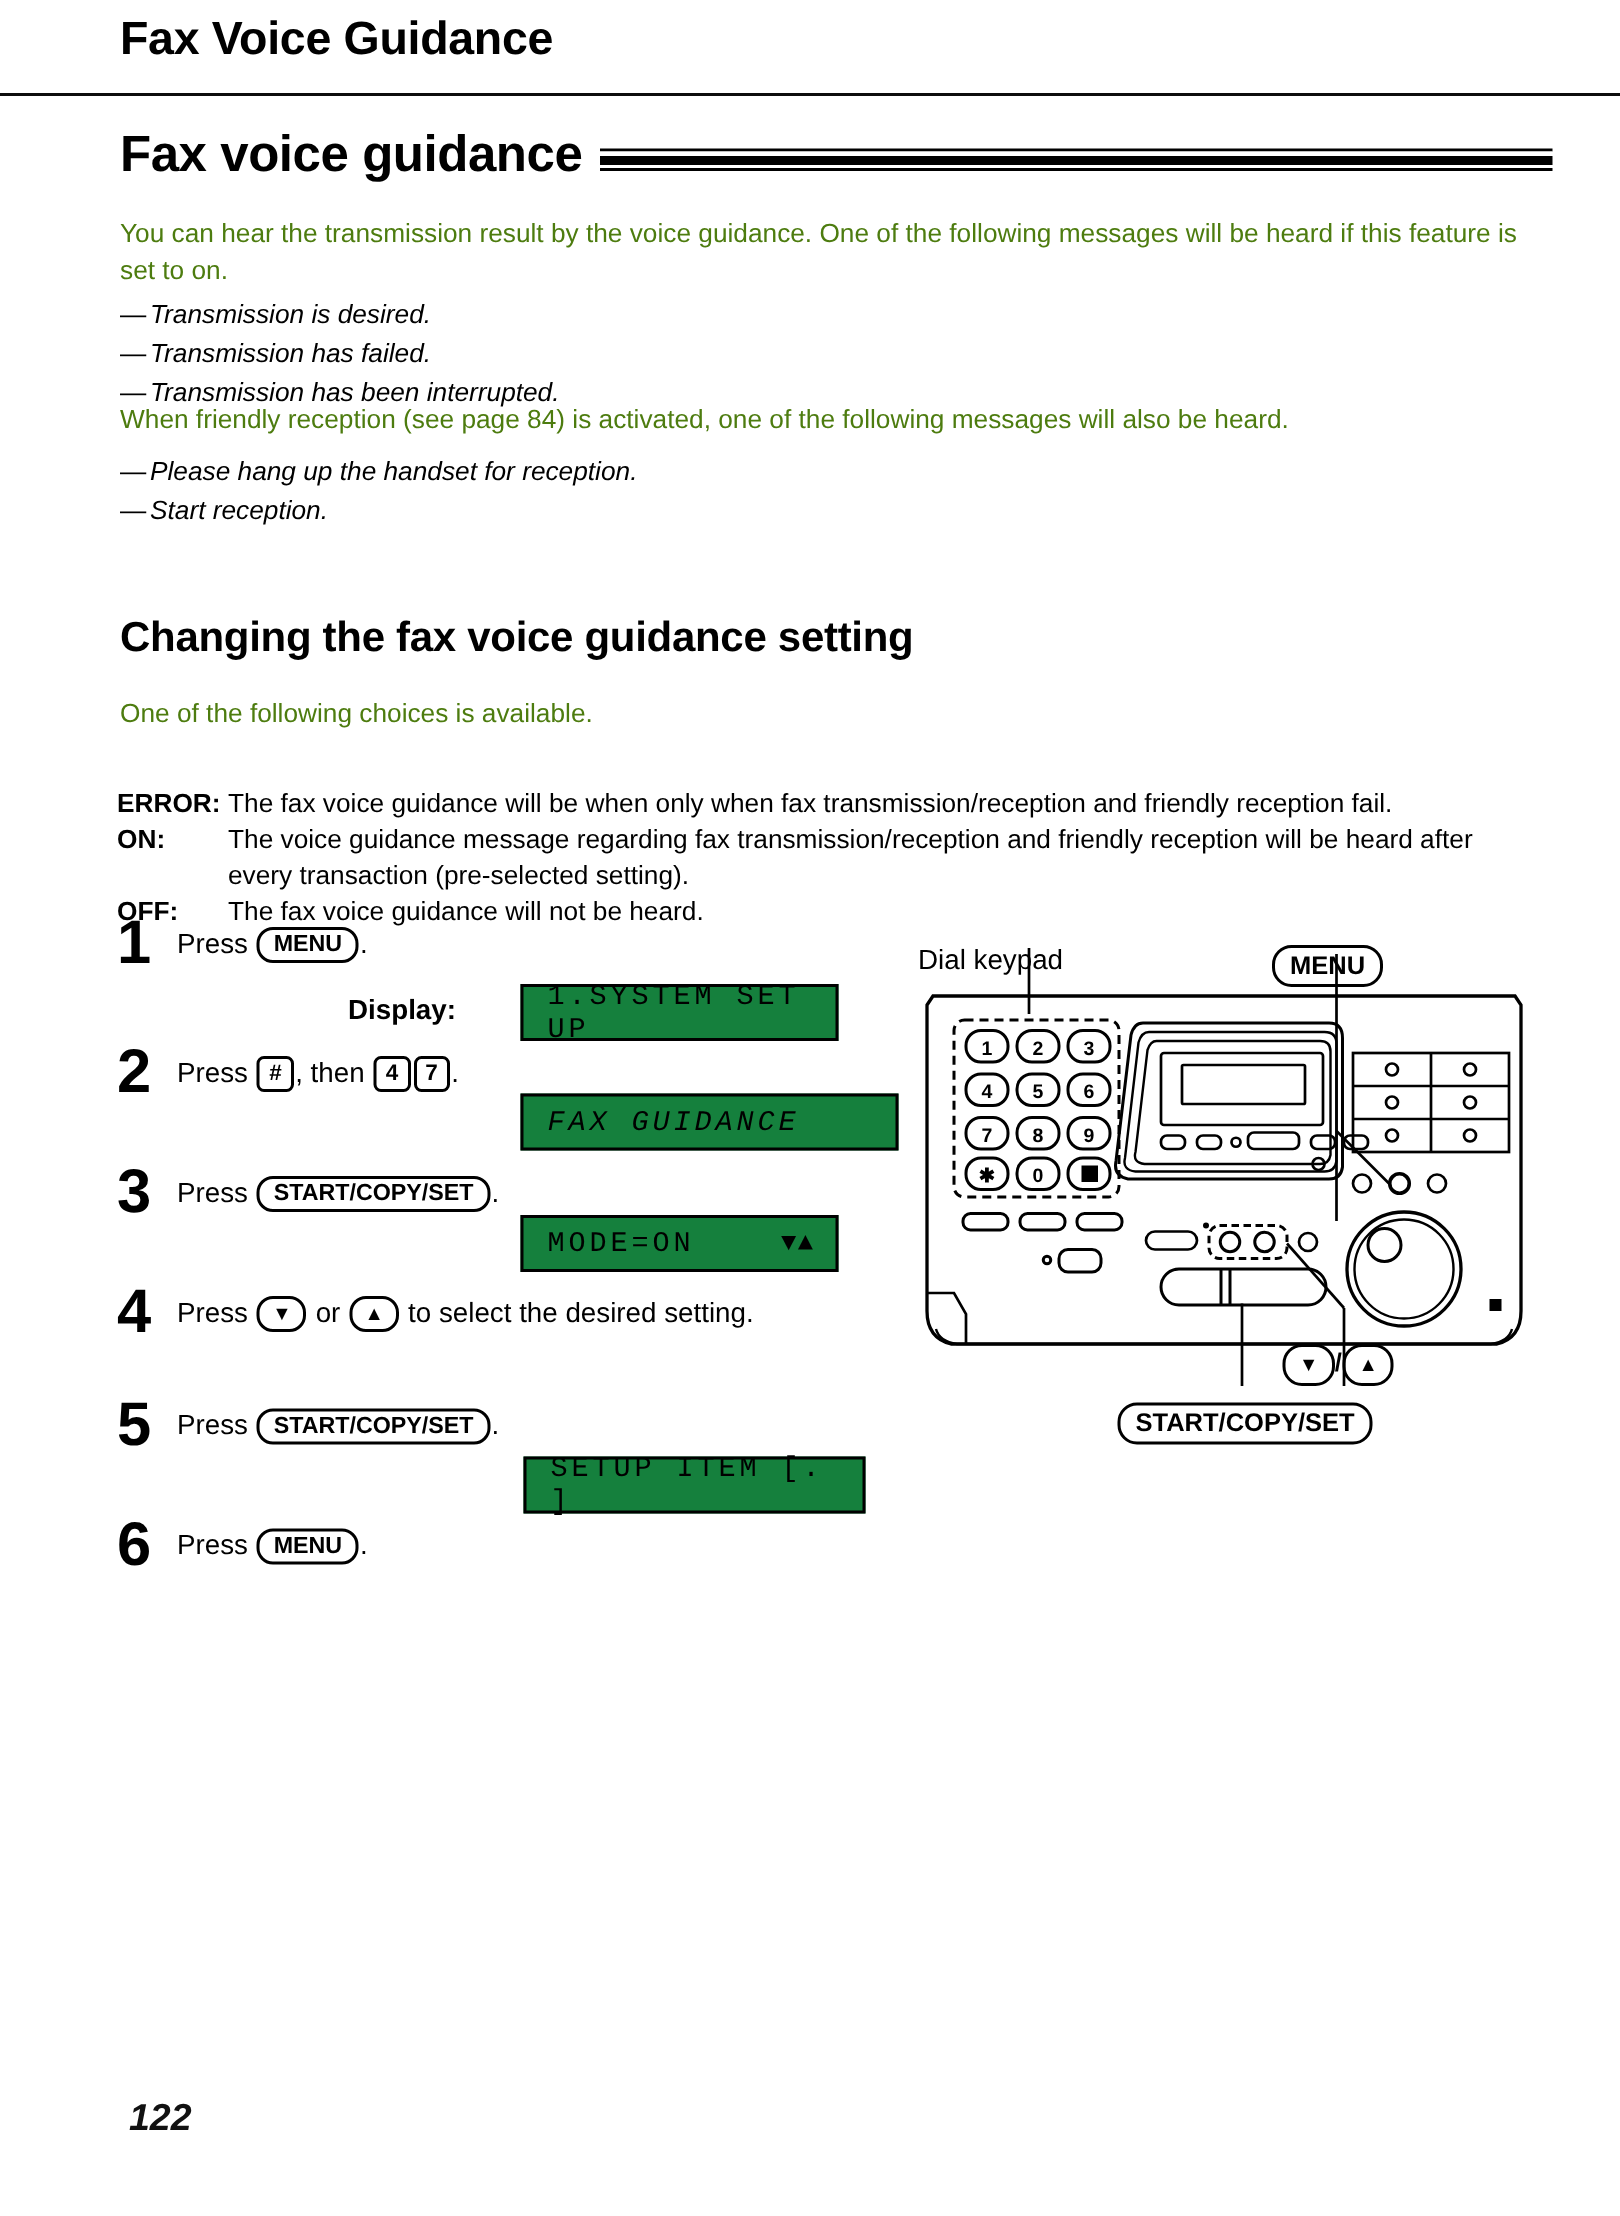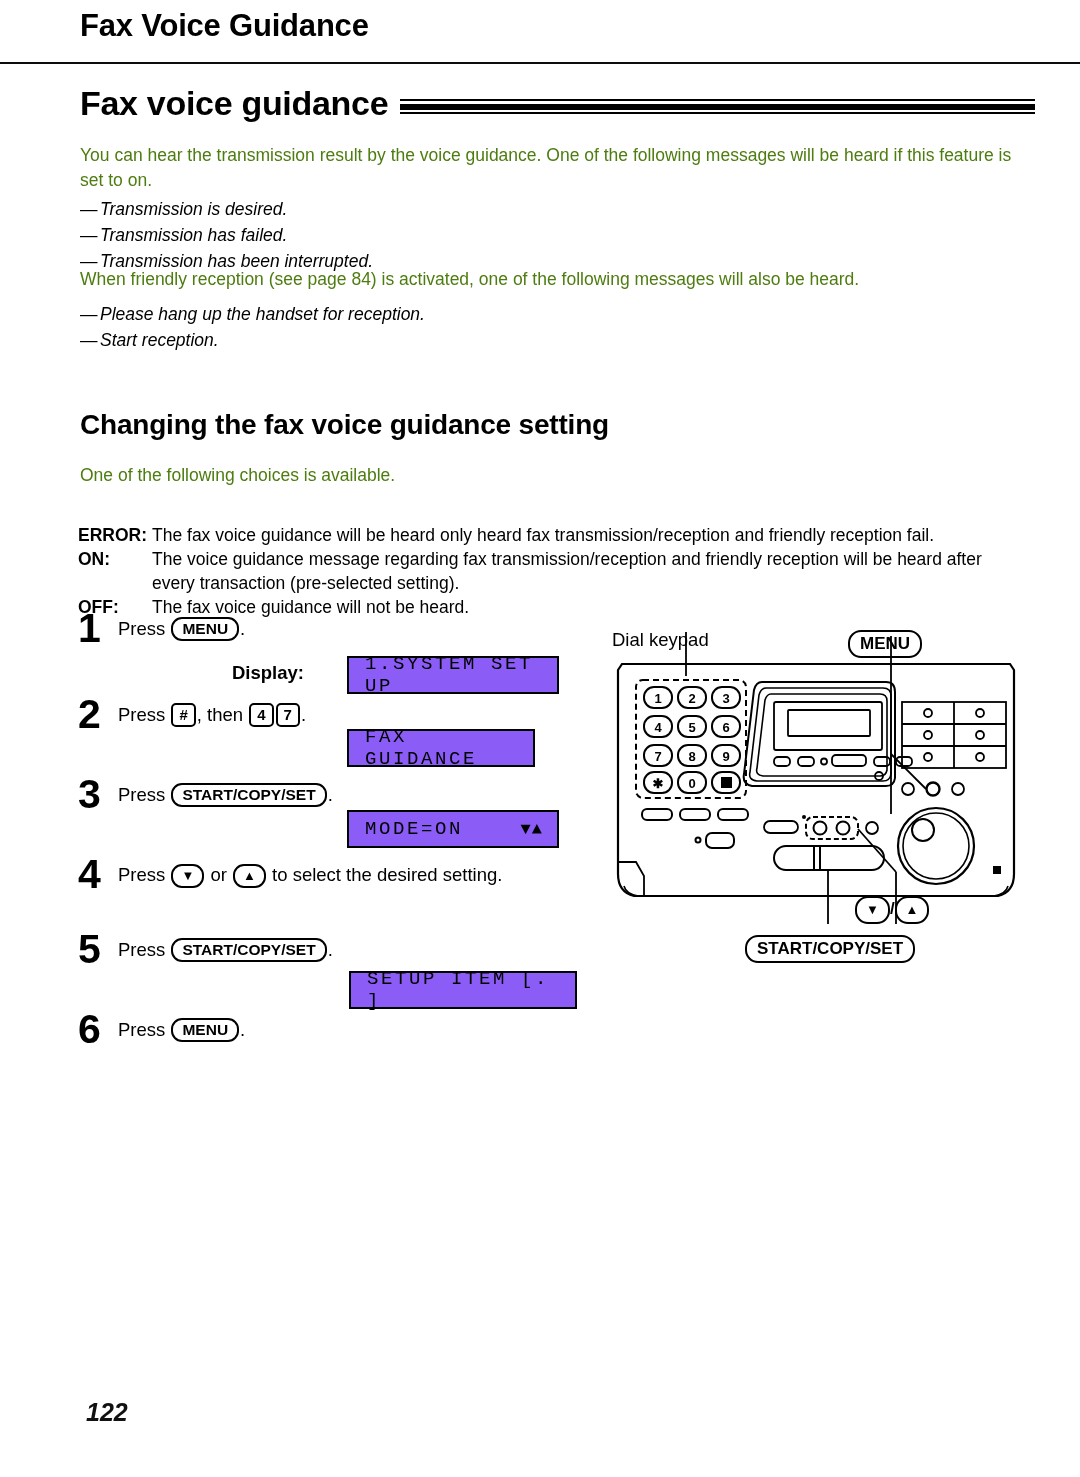--- a/index.html
+++ b/index.html
@@ -192,38 +192,38 @@
     border-radius: 11px;
     padding: 0px 8px 1px 8px;
     font-size: 13px;
     line-height: 19px;
   }
 
   
   .lcd {
     position: absolute;
     border: 2px solid #000;
-    background: #8b5cf6;
+    background: #15803d;
     font-family: "Liberation Mono", monospace;
     font-size: 19px;
     letter-spacing: 2.6px;
     display: flex;
     align-items: center;
     box-sizing: border-box;
     height: 38px;
   }
   .lcd .lcd-text { padding-left: 16px; }
   .lcd .lcd-arrows {
     margin-left: auto;
     padding-right: 14px;
     font-size: 17px;
     letter-spacing: 1px;
   }
   #lcd-1 { left: 347px; top: 656px; width: 212px; }
-  #lcd-2 { left: 347px; top: 729px; width: 188px; }
+  #lcd-2 { left: 347px; top: 729px; width: 252px; font-style: italic; }
   #lcd-3 { left: 347px; top: 810px; width: 212px; }
   #lcd-4 { left: 349px; top: 971px; width: 228px; }
 
   .display-label {
     position: absolute;
     left: 232px;
     top: 662px;
     font-size: 18.5px;
     font-weight: bold;
   }
@@ -320,21 +320,21 @@
     <div class="msg-item"><span class="dash">—</span><span>Please hang up the handset for reception.</span></div>
     <div class="msg-item"><span class="dash">—</span><span>Start reception.</span></div>
   </div>
 
   <div class="sub-heading">Changing the fax voice guidance setting</div>
   <div class="body-text" id="choices-para">One of the following choices is available.</div>
 
   <div class="choices">
     <div class="choice-row">
       <div class="choice-term">ERROR:</div>
-      <div class="choice-def">The fax voice guidance will be heard only heard fax transmission/reception and friendly reception fail.</div>
+      <div class="choice-def">The fax voice guidance will be when only when fax transmission/reception and friendly reception fail.</div>
     </div>
     <div class="choice-row">
       <div class="choice-term">ON:</div>
       <div class="choice-def">The voice guidance message regarding fax transmission/reception and friendly reception will be heard after every transaction (pre-selected setting).</div>
     </div>
     <div class="choice-row">
       <div class="choice-term">OFF:</div>
       <div class="choice-def">The fax voice guidance will not be heard.</div>
     </div>
   </div>

